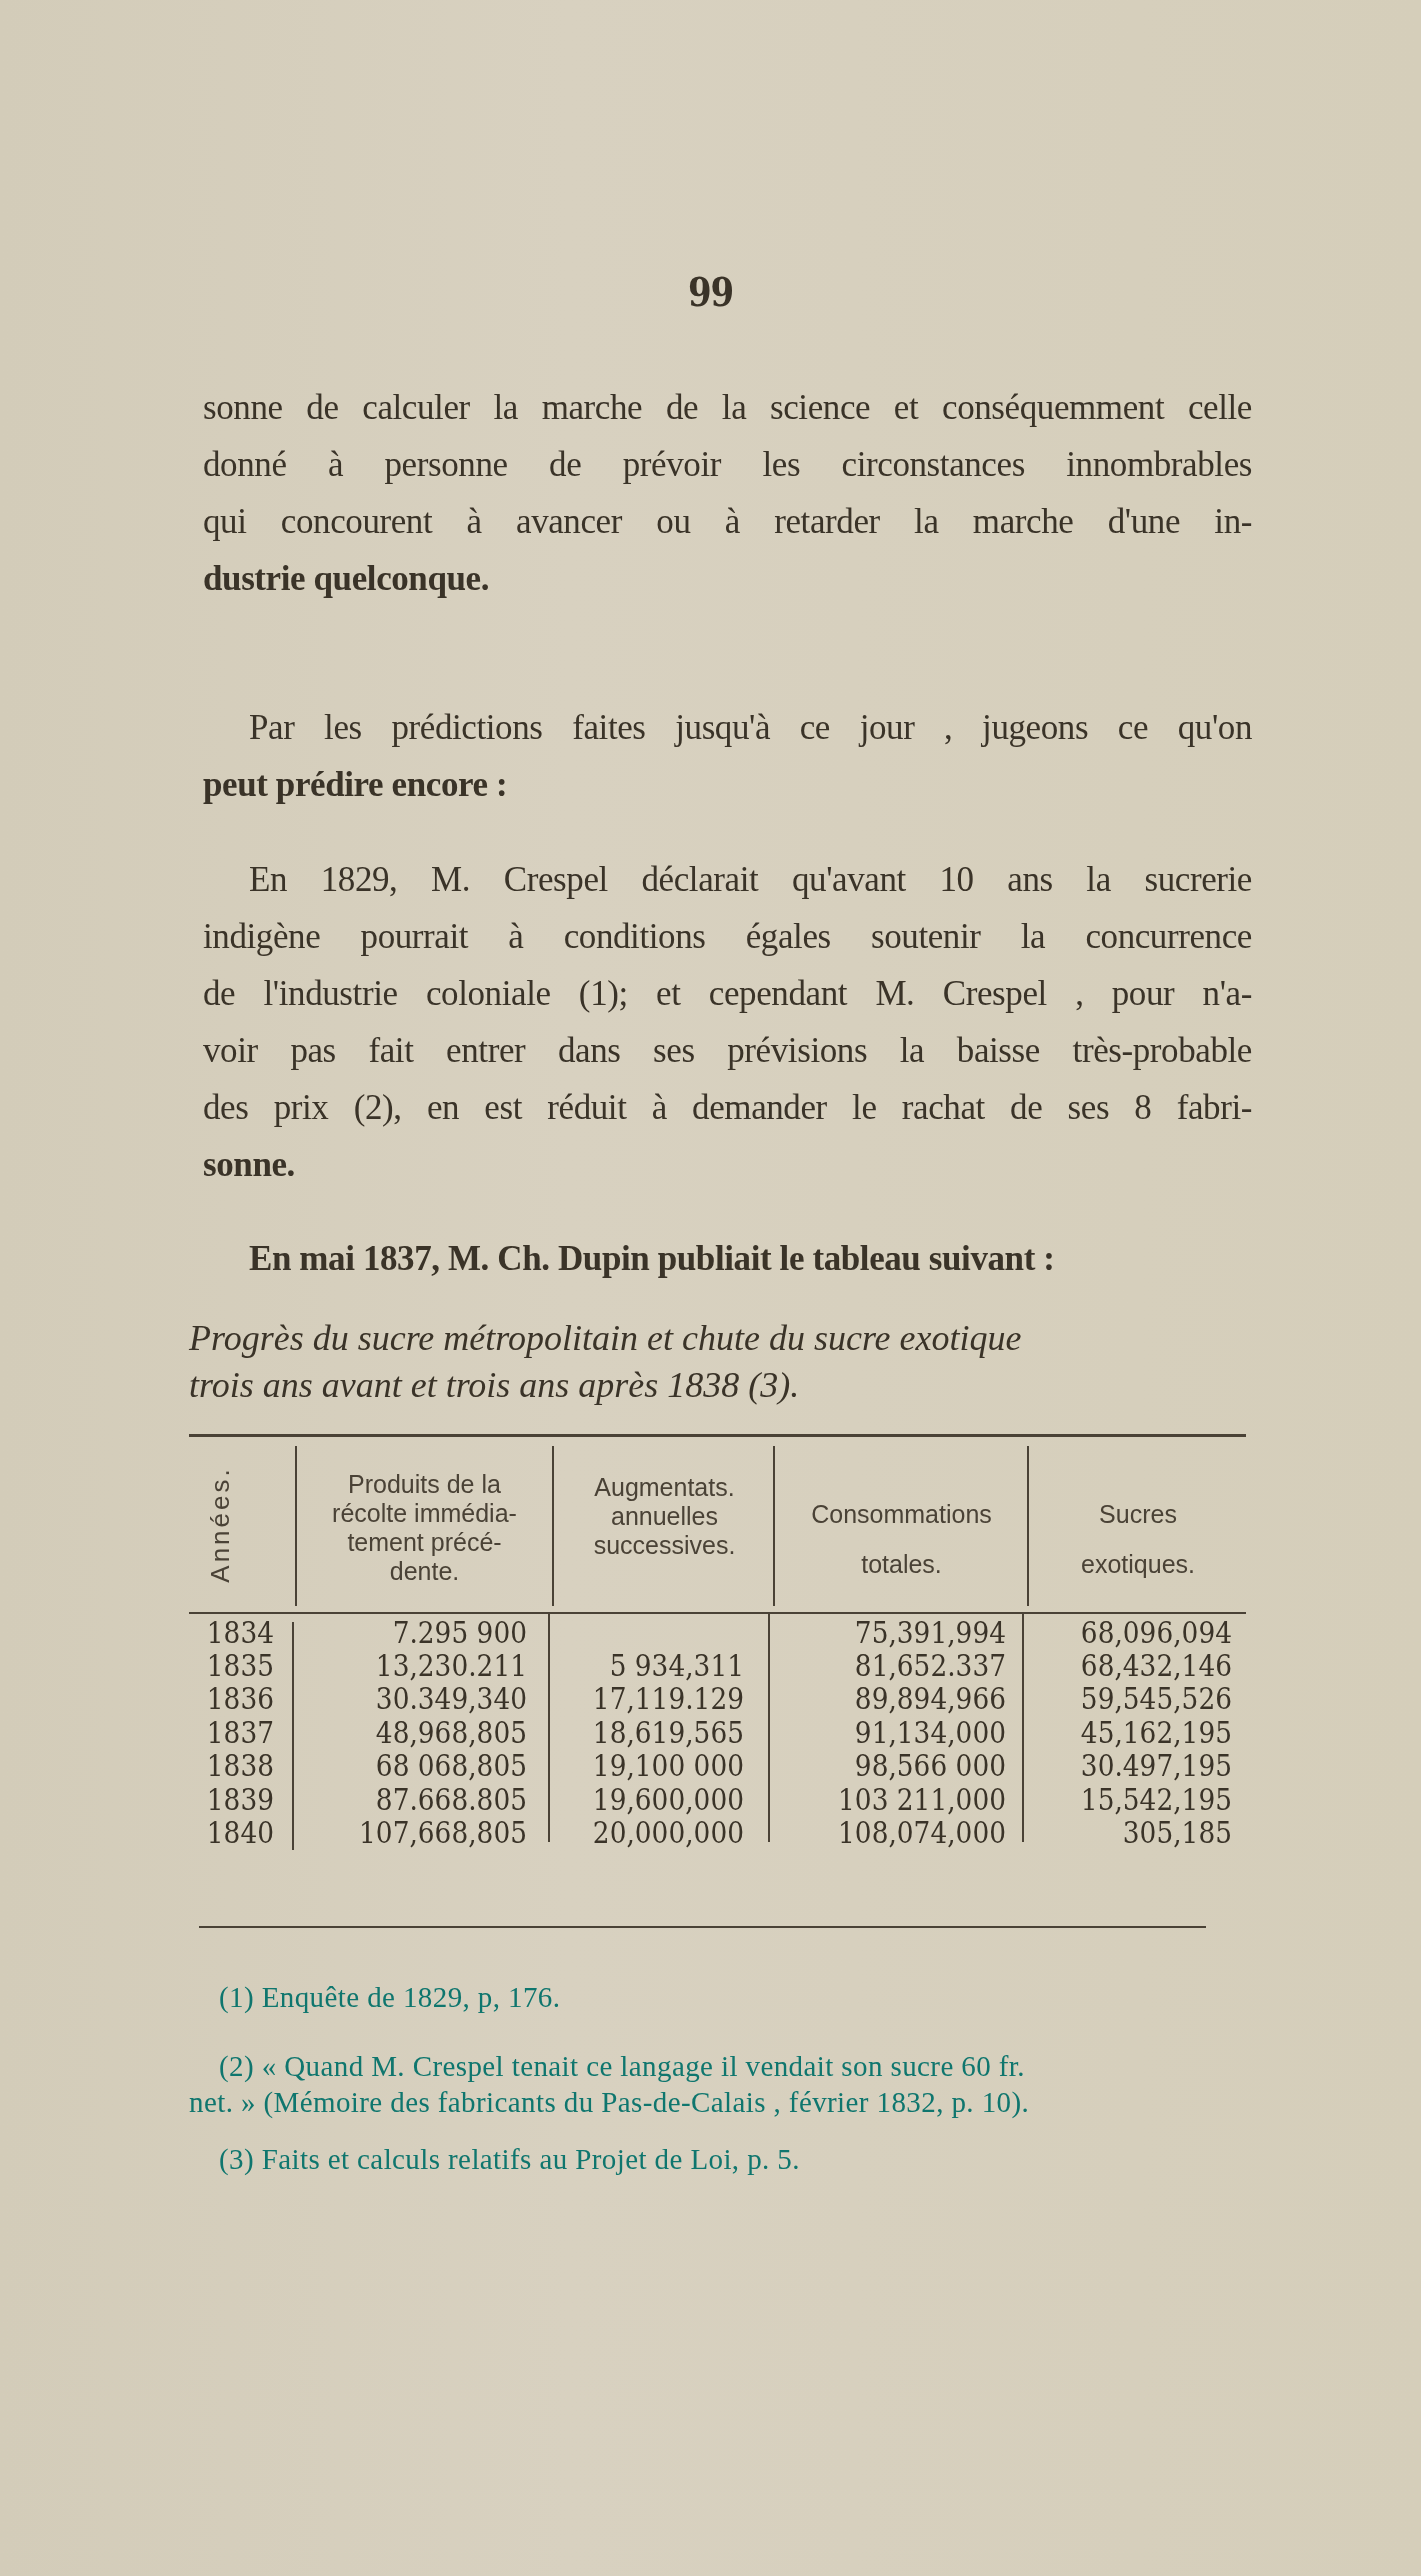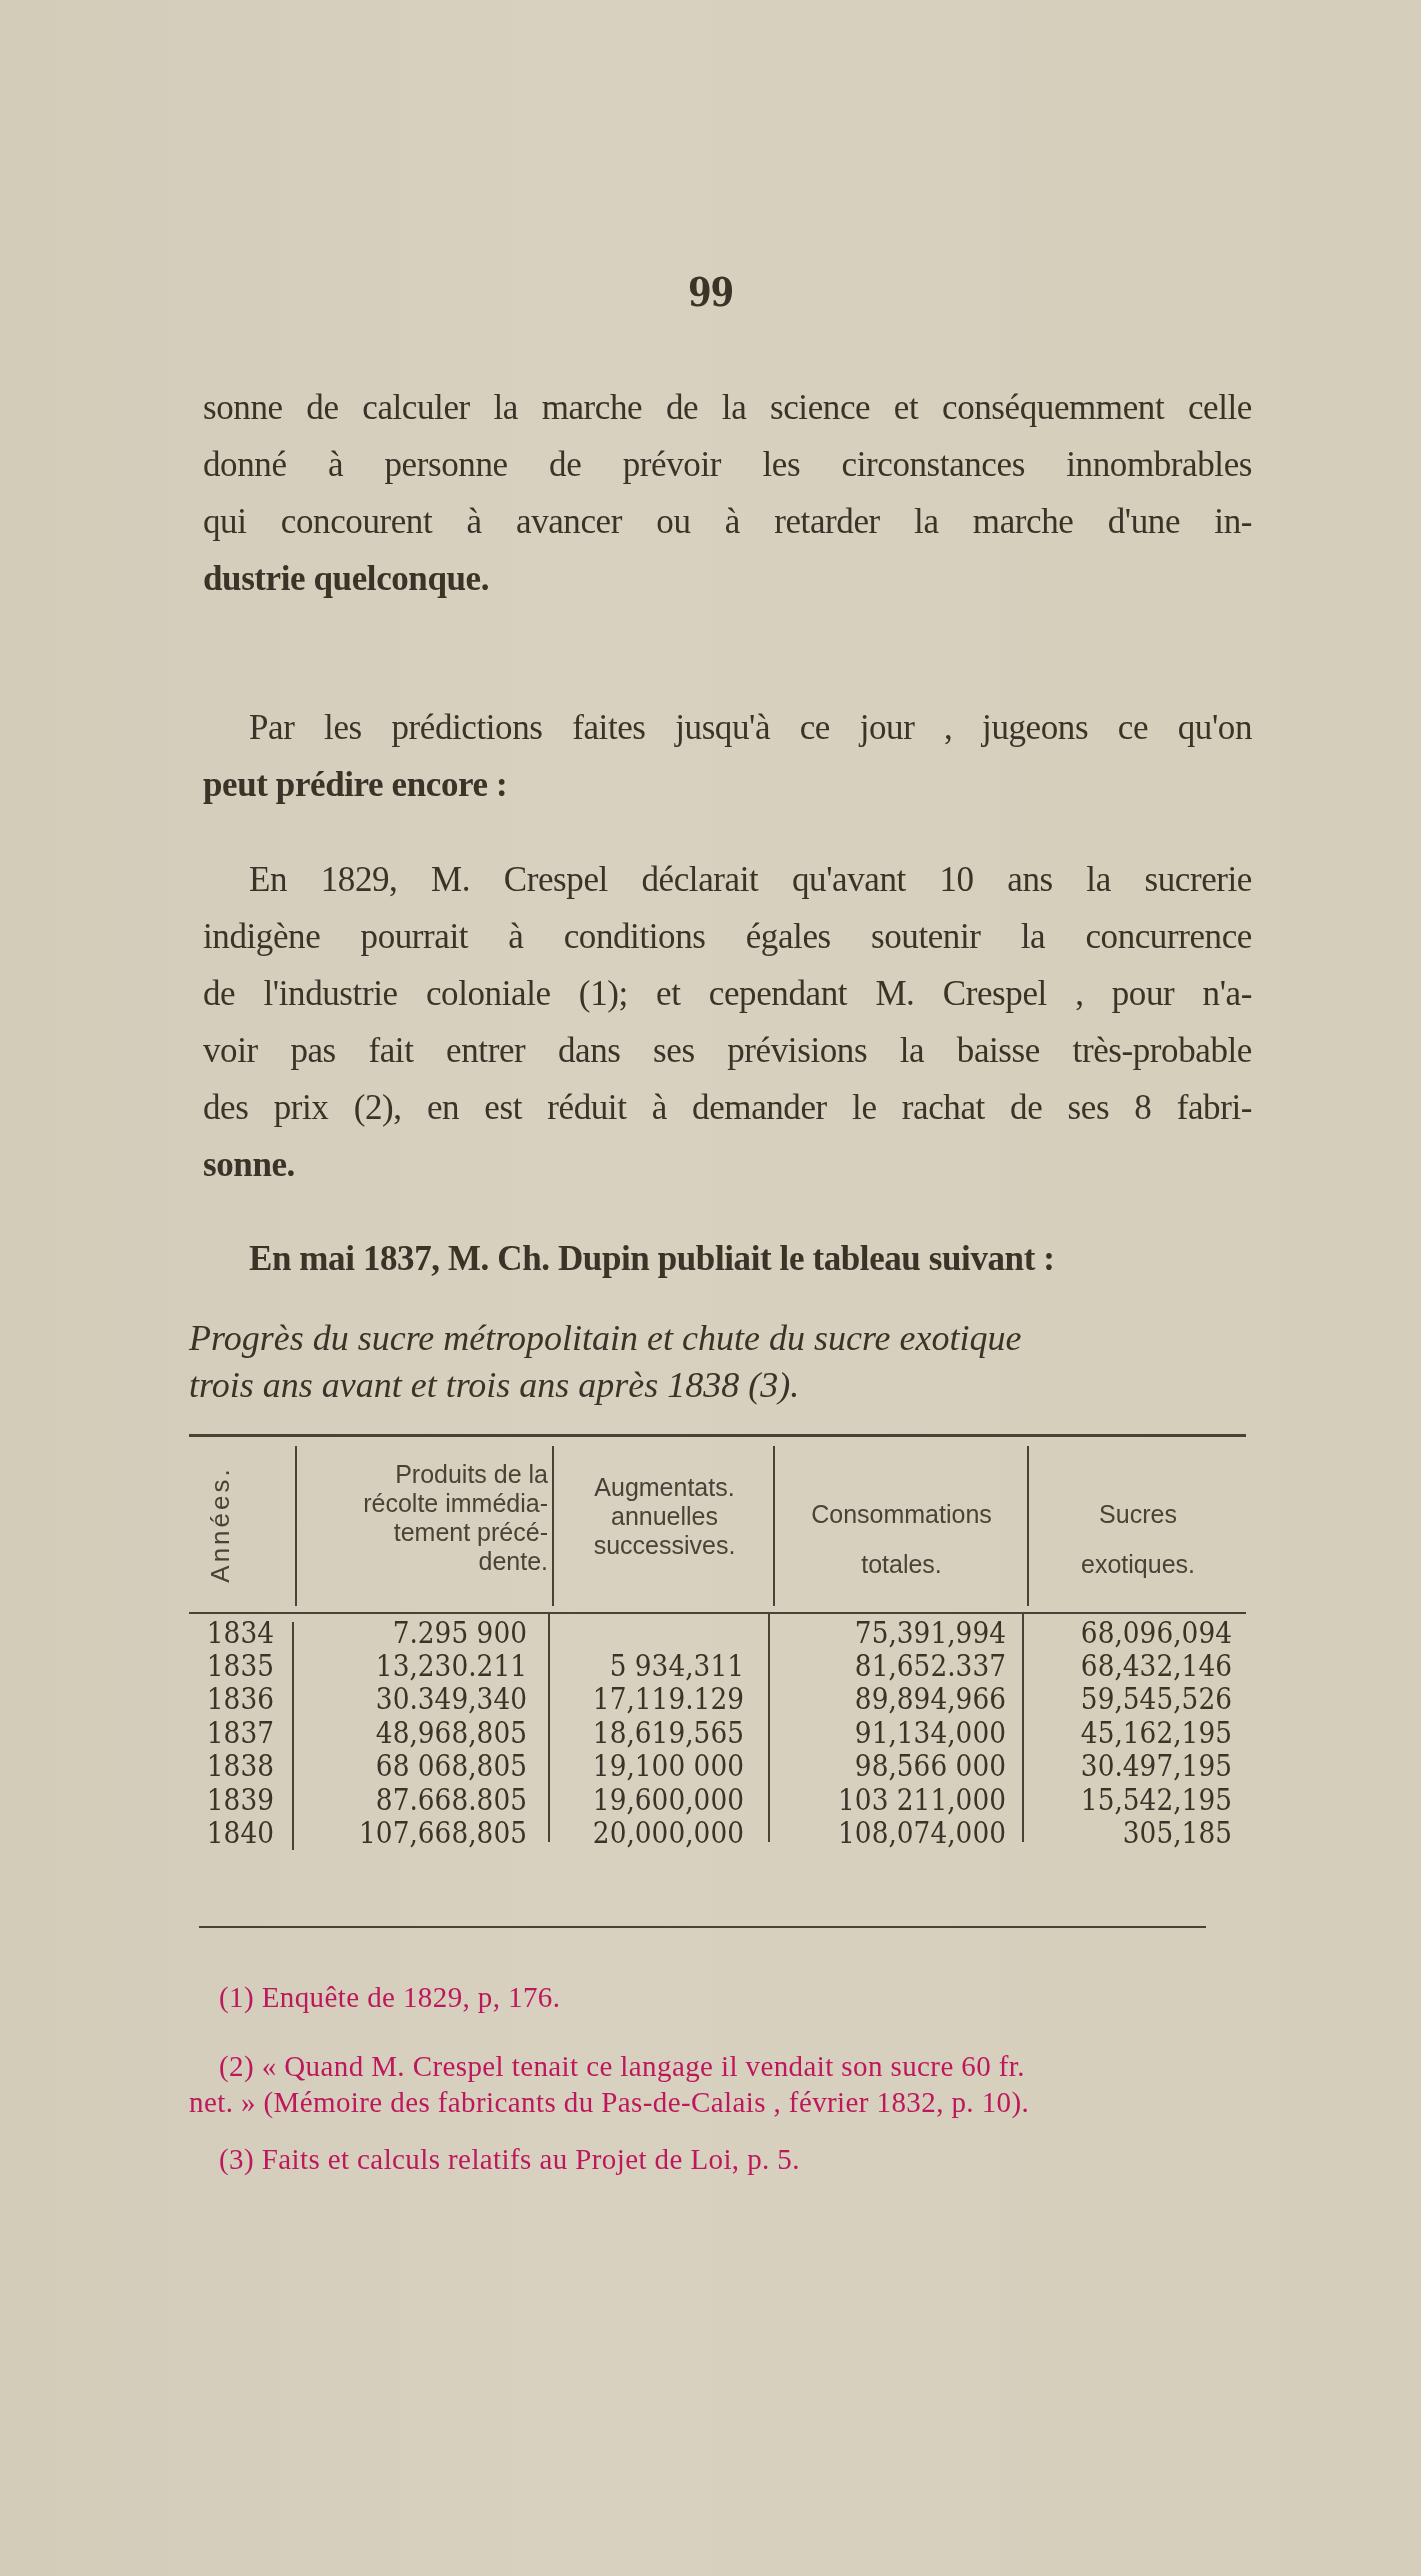--- a/index.html
+++ b/index.html
@@ -47,21 +47,21 @@
   .tbody { position:relative; height:243px; }
   .row { position:absolute; left:0; width:1057px; height:33px; }
   .cell {
     position:absolute; font-size:30px; line-height:33px;
     font-family:"DejaVu Serif",serif; transform:scaleX(0.88);
     transform-origin:right center; text-align:right; color:#3a3328;
   }
   .footnote-rule { left:199px; width:1007px; top:1926px; height:2.3px; background:#4a4236; }
   .fn {
     left:189px; width:1064px; font-size:29px; line-height:33px; white-space:nowrap;
-    color:#be185d; letter-spacing:0.4px;
+    color:#0f766e; letter-spacing:0.4px;
   }
 </style>
 </head>
 <body>
 
 <div class="abs page-number">99</div>
 
 <div class="abs text-block" style="top:379px;">
   <span class="line">sonne de calculer la marche de la science et conséquemment celle</span>
   <span class="line">donné à personne de prévoir les circonstances innombrables</span>
@@ -95,21 +95,21 @@
 <div class="abs table-wrap">
   <div class="rule"></div>
   <div class="thead">
     <div class="vline" style="left:106px; top:9px; height:160px;"></div>
     <div class="vline" style="left:363px; top:9px; height:160px;"></div>
     <div class="vline" style="left:584px; top:9px; height:160px;"></div>
     <div class="vline" style="left:838px; top:9px; height:160px;"></div>
 
     <div class="annees">Années.</div>
 
-    <div class="hcell" style="left:112px; width:247px; top:23px;text-align:right;">
+    <div class="hcell" style="left:112px; width:247px; top:33px;">
       <div>Produits de la</div>
       <div>récolte immédia-</div>
       <div>tement précé-</div>
       <div>dente.</div>
     </div>
     <div class="hcell" style="left:369px; width:213px; top:36px;">
       <div>Augmentats.</div>
       <div>annuelles</div>
       <div>successives.</div>
     </div>

